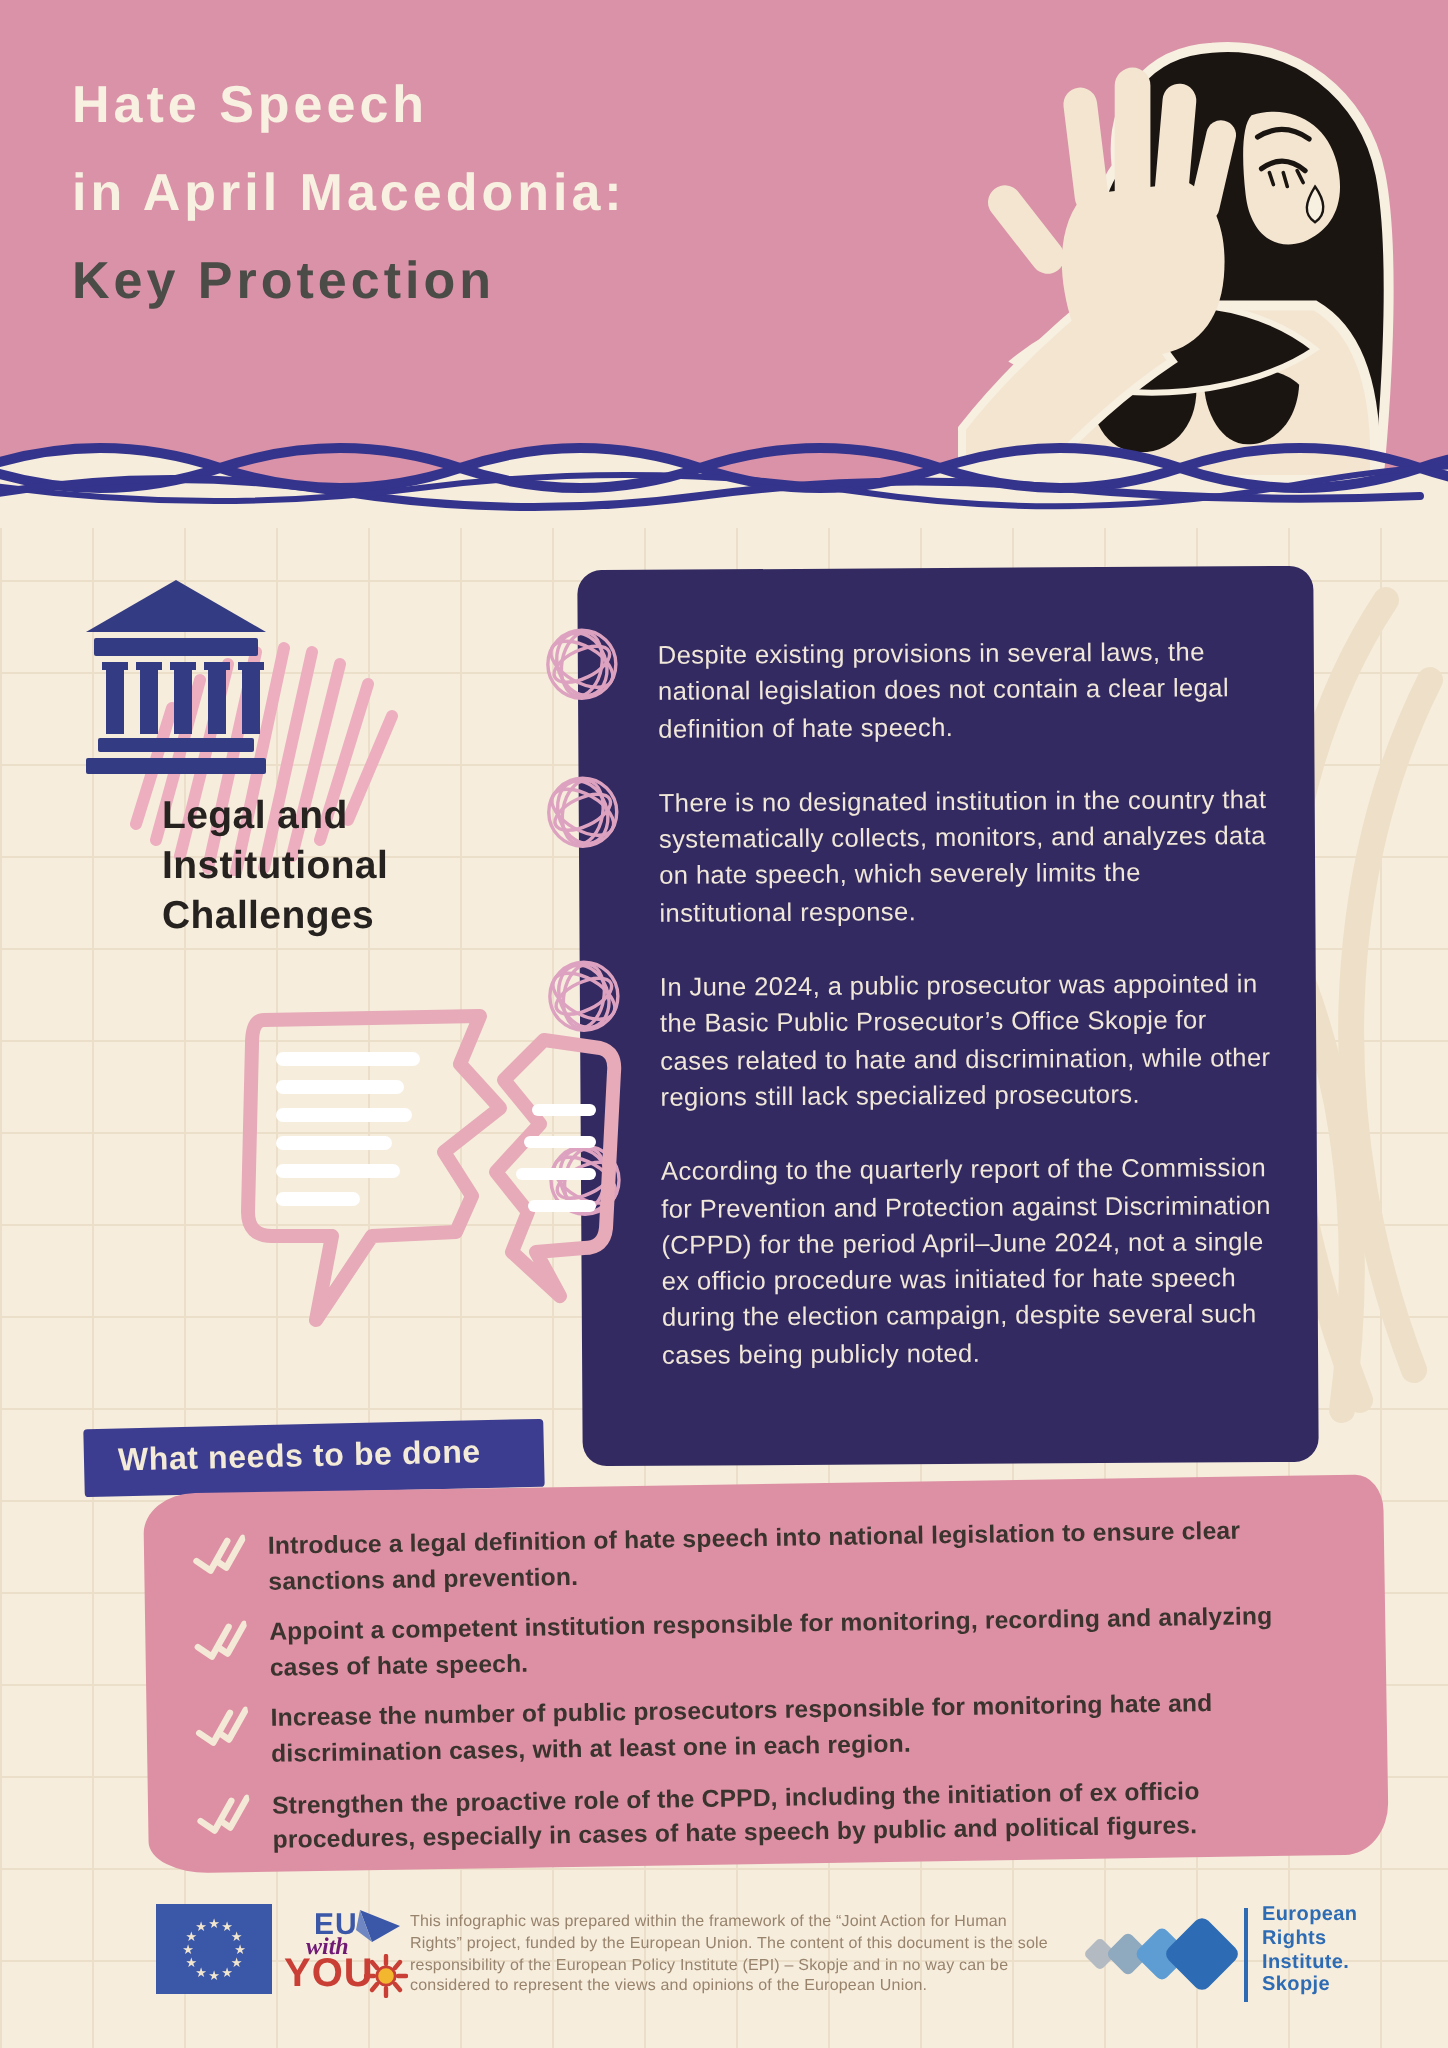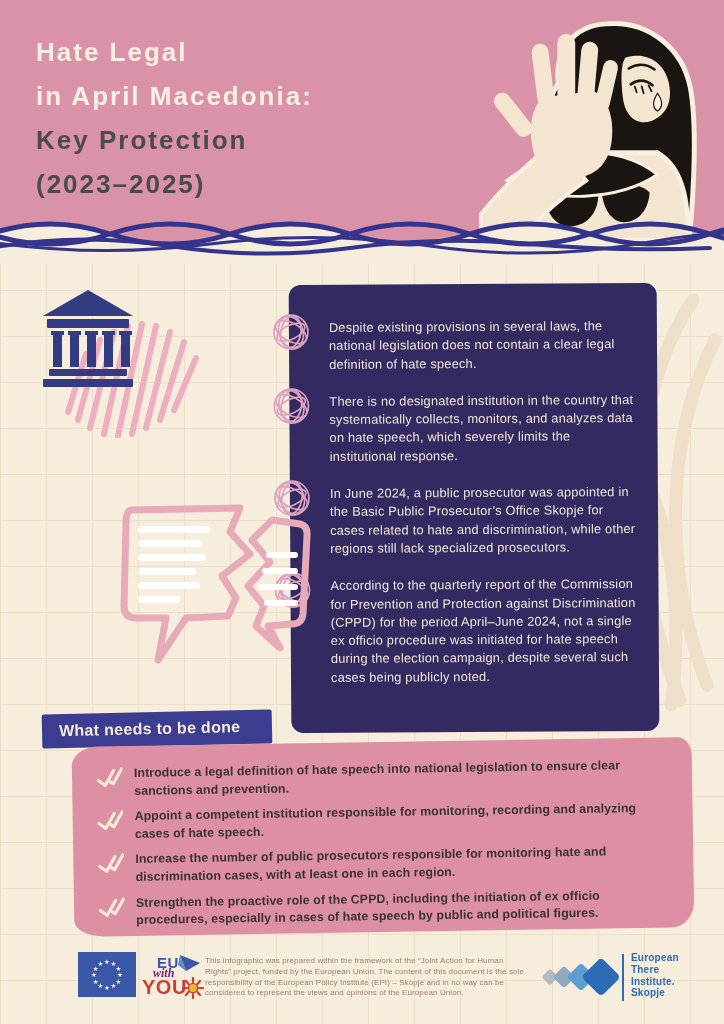--- a/index.html
+++ b/index.html
@@ -83,24 +83,23 @@
   <svg class="watermark" width="149" height="430" viewBox="0 0 149 430">
     <g fill="none" stroke="#eee0c8" stroke-width="13" stroke-linecap="round">
       <path d="M118,15 C55,110 45,260 105,415"></path>
       <path d="M140,55 C92,150 86,280 132,400"></path>
       <path d="M70,190 C98,255 108,330 96,420"></path>
     </g>
   </svg>
 
   <div class="header">
     <div class="title">
-      <span class="light">Hate Legal</span>
+      <span class="light">Hate Speech</span>
       <span class="light">in April Macedonia:</span>
       <span class="dark">Key Protection</span>
-      <span class="dark">(2023–2025)</span>
     </div>
 
     <svg class="woman" width="244" height="238" viewBox="0 0 244 240">
 
       <path d="M128,18 C96,20 76,44 80,78 C66,98 68,124 84,140 C88,170 94,202 96,236 L212,236 C217,184 220,118 213,82 C205,42 170,14 128,18 Z" fill="#1b1512" stroke="#f7efe0" stroke-width="5" stroke-linejoin="round"></path>
 
       <path d="M148,52 C168,46 186,56 191,76 C196,96 189,110 174,116 C158,121 147,110 145,92 C143,74 143,57 148,52 Z" fill="#f3e5d0"></path>
       <g stroke="#1b1512" fill="none" stroke-linecap="round">
         <path d="M151,63 Q164,55 177,64" stroke-width="2.6"></path>
         <path d="M153,79 Q164,71 175,80" stroke-width="2.6"></path>
@@ -163,20 +162,23 @@
           <rect x="45" y="45" width="9" height="32"></rect>
         <rect x="60" y="41" width="13" height="4"></rect>
           <rect x="62" y="45" width="9" height="32"></rect>
         <rect x="77" y="41" width="13" height="4"></rect>
           <rect x="79" y="45" width="9" height="32"></rect>
       </g>
       <rect x="7" y="79" width="78" height="7" rx="1"></rect>
       <rect x="1" y="89" width="90" height="8" rx="1"></rect>
     </g>
   </svg>
+  <div class="challenges-heading">Legal and
+Institutional
+Challenges</div>
 
   <div class="panel">
     <div class="panel-item">
       <svg class="tangle" width="42" height="42" viewBox="0 0 42 42">
         <g fill="none" stroke="#dca2c0" stroke-width="1.7">
           <circle cx="21" cy="21" r="17"></circle>
           <ellipse cx="21" cy="21" rx="17" ry="9" transform="rotate(30 21 21)"></ellipse>
           <ellipse cx="21" cy="21" rx="15" ry="7" transform="rotate(-25 21 21)"></ellipse>
           <ellipse cx="21" cy="21" rx="10" ry="16" transform="rotate(10 21 21)"></ellipse>
           <ellipse cx="21" cy="21" rx="16" ry="12" transform="rotate(70 21 21)"></ellipse>
@@ -322,18 +324,18 @@
 
   <svg class="epi-diamonds" width="84" height="50" viewBox="0 0 84 50">
     <rect x="4" y="19" width="12" height="12" rx="2.5" fill="#b4bac2" transform="rotate(45 10 25)"></rect>
     <rect x="16" y="17" width="16" height="16" rx="3" fill="#8fa9bf" transform="rotate(45 24 25)"></rect>
     <rect x="31" y="15" width="20" height="20" rx="3.5" fill="#5e9cd4" transform="rotate(45 41 25)"></rect>
     <rect x="47" y="11" width="28" height="28" rx="4.5" fill="#2d6cb4" transform="rotate(45 61 25)"></rect>
   </svg>
   <div class="epi-bar"></div>
   <div class="epi-text">
     <span>European</span>
-    <span>There</span>
+    <span>Rights</span>
     <span>Institute.</span>
     <span>Skopje</span>
   </div>
 
 </div>
 
 </body></html>

